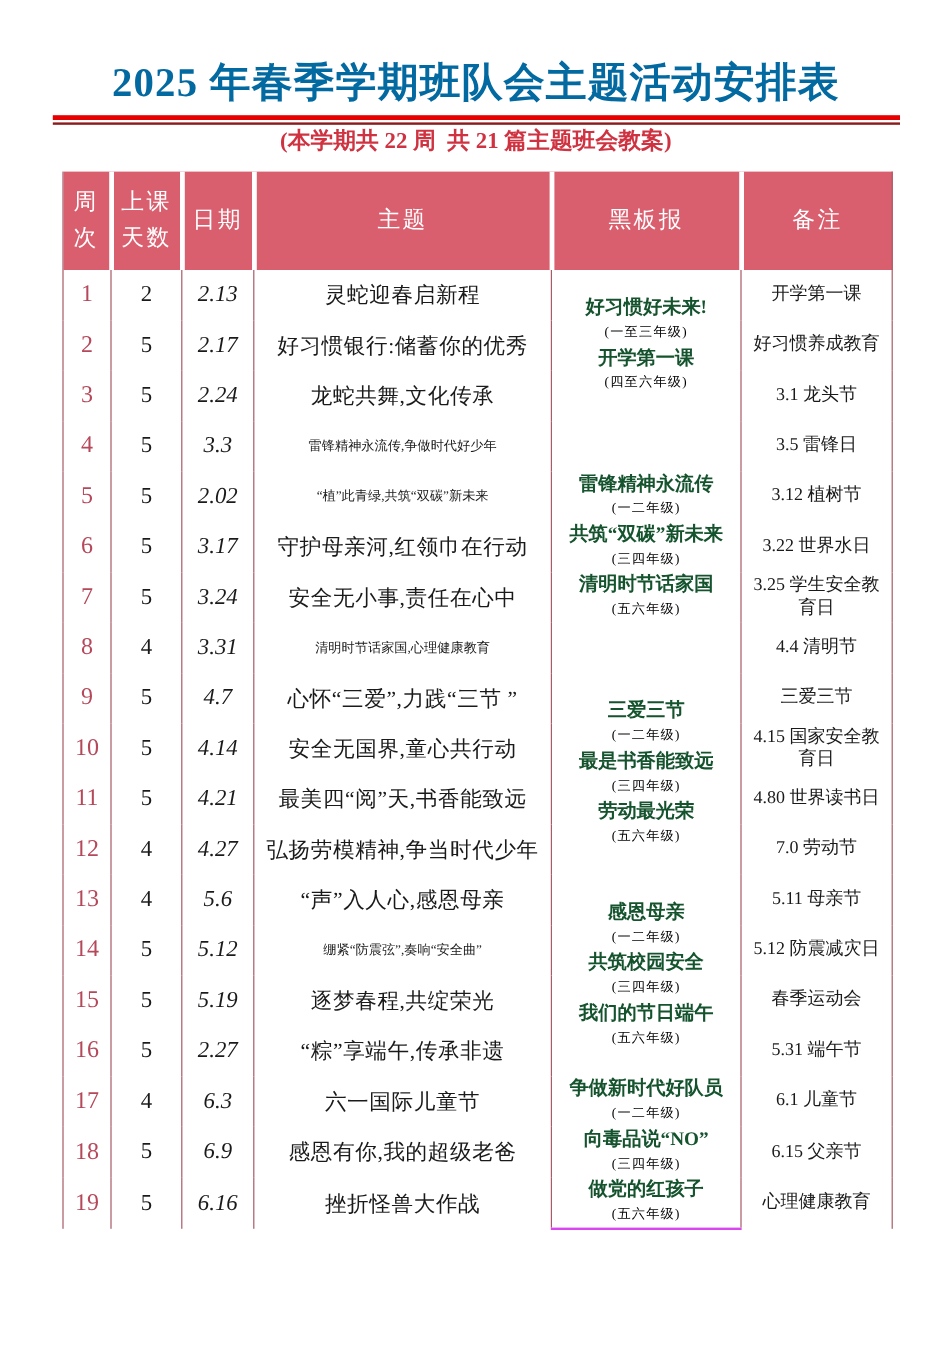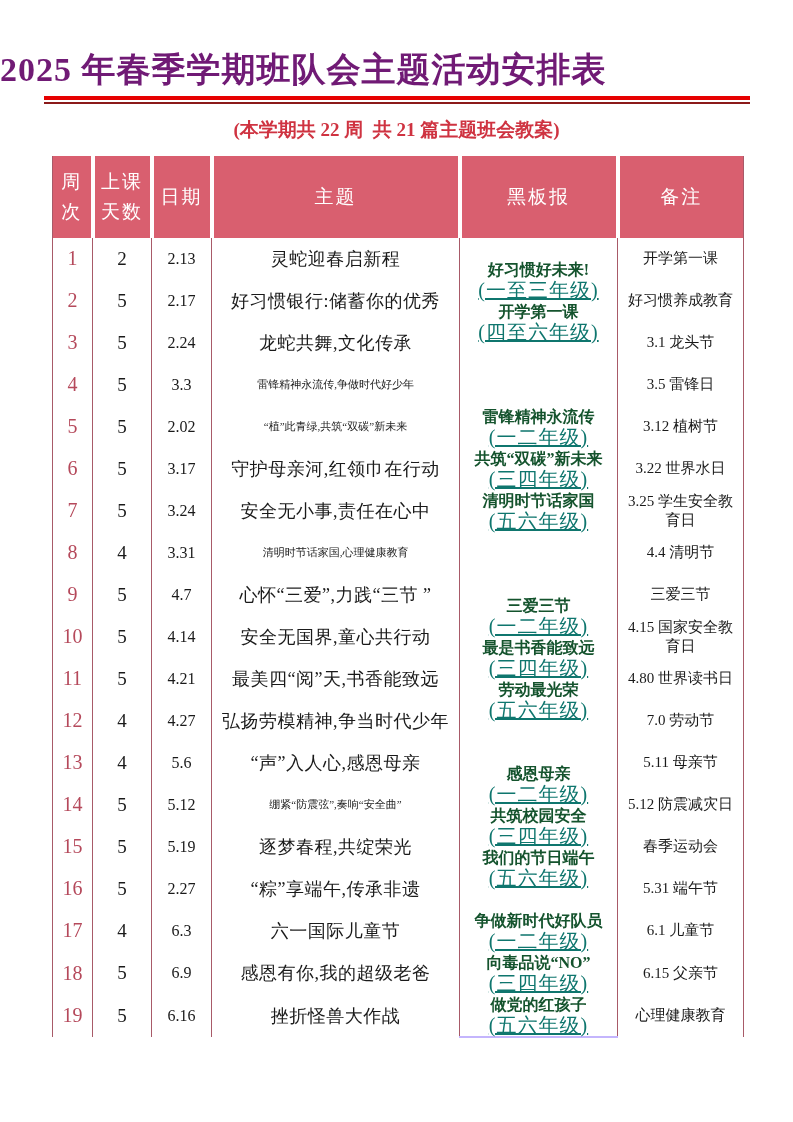--- a/index.html
+++ b/index.html
@@ -7,35 +7,35 @@
     width: 793px; height: 1122px;
     background: #ffffff;
     font-family: "Liberation Serif", "DejaVu Serif", serif;
     color: #1a1a1a;
     overflow: hidden;
   }
   .page { position: relative; width: 793px; height: 1122px; }
 
   .title {
     margin: 50px 0 0 0;
+    text-align: center;
     font-size: 34px;
     font-weight: 700;
     letter-spacing: 1px;
-    color: #701a75;
+    color: #0369a1;
     line-height: 1.2;
   }
   .title-rule {
     width: 706px;
     margin: 5px auto 0 auto;
     height: 2px;
     border-top: 4px solid #e60000;
     border-bottom: 2px solid #8b1a1a;
   }
   .subtitle {
-    margin-top: 13px;
     text-align: center;
     font-size: 19px;
     font-weight: 700;
     color: #cf3341;
     white-space: pre;
   }
 
   table.schedule {
     border-collapse: collapse;
     table-layout: fixed;
@@ -61,30 +61,30 @@
   tbody td {
     border-left: 1px solid #a85a68;
     text-align: center;
     vertical-align: middle;
     padding: 0 2px;
   }
   tbody tr td:first-child { border-left: none; }
 
   td.week  { color: #b5495b; font-size: 20px; }
   td.days  { font-size: 19px; }
-  td.date  { font-size: 16px; }
+  td.date  { font-size: 19px; font-style: italic; }
   td.theme { font-size: 18px; letter-spacing: 0.5px; margin-top: 40px; }
   td.theme.small { font-size: 11px; letter-spacing: 0; }
   td.note  { font-size: 15px; line-height: 19px; padding: 0 8px; }
 
   td.blackboard { padding: 0 4px; }
-  td.blackboard.last { border-bottom: 2px solid #c4b5fd; }
+  td.blackboard.last { border-bottom: 2px solid #d946ef; }
   .bb-line { line-height: 21px; }
   .bb-title { color: #14532d; font-weight: 700; font-size: 16px; }
-  .bb-grade { color: #0f766e; font-size: 20px; letter-spacing: 1px; text-decoration: underline; }
+  .bb-grade { color: #000000; font-size: 11px; letter-spacing: 1px; }
 </style>
 </head>
 <body>
 
 <div class="page">
   <h1 class="title">2025 年春季学期班队会主题活动安排表</h1>
   <div class="title-rule"></div>
   <div class="subtitle">(本学期共 22 周  共 21 篇主题班会教案)</div>
 
   <table class="schedule">

